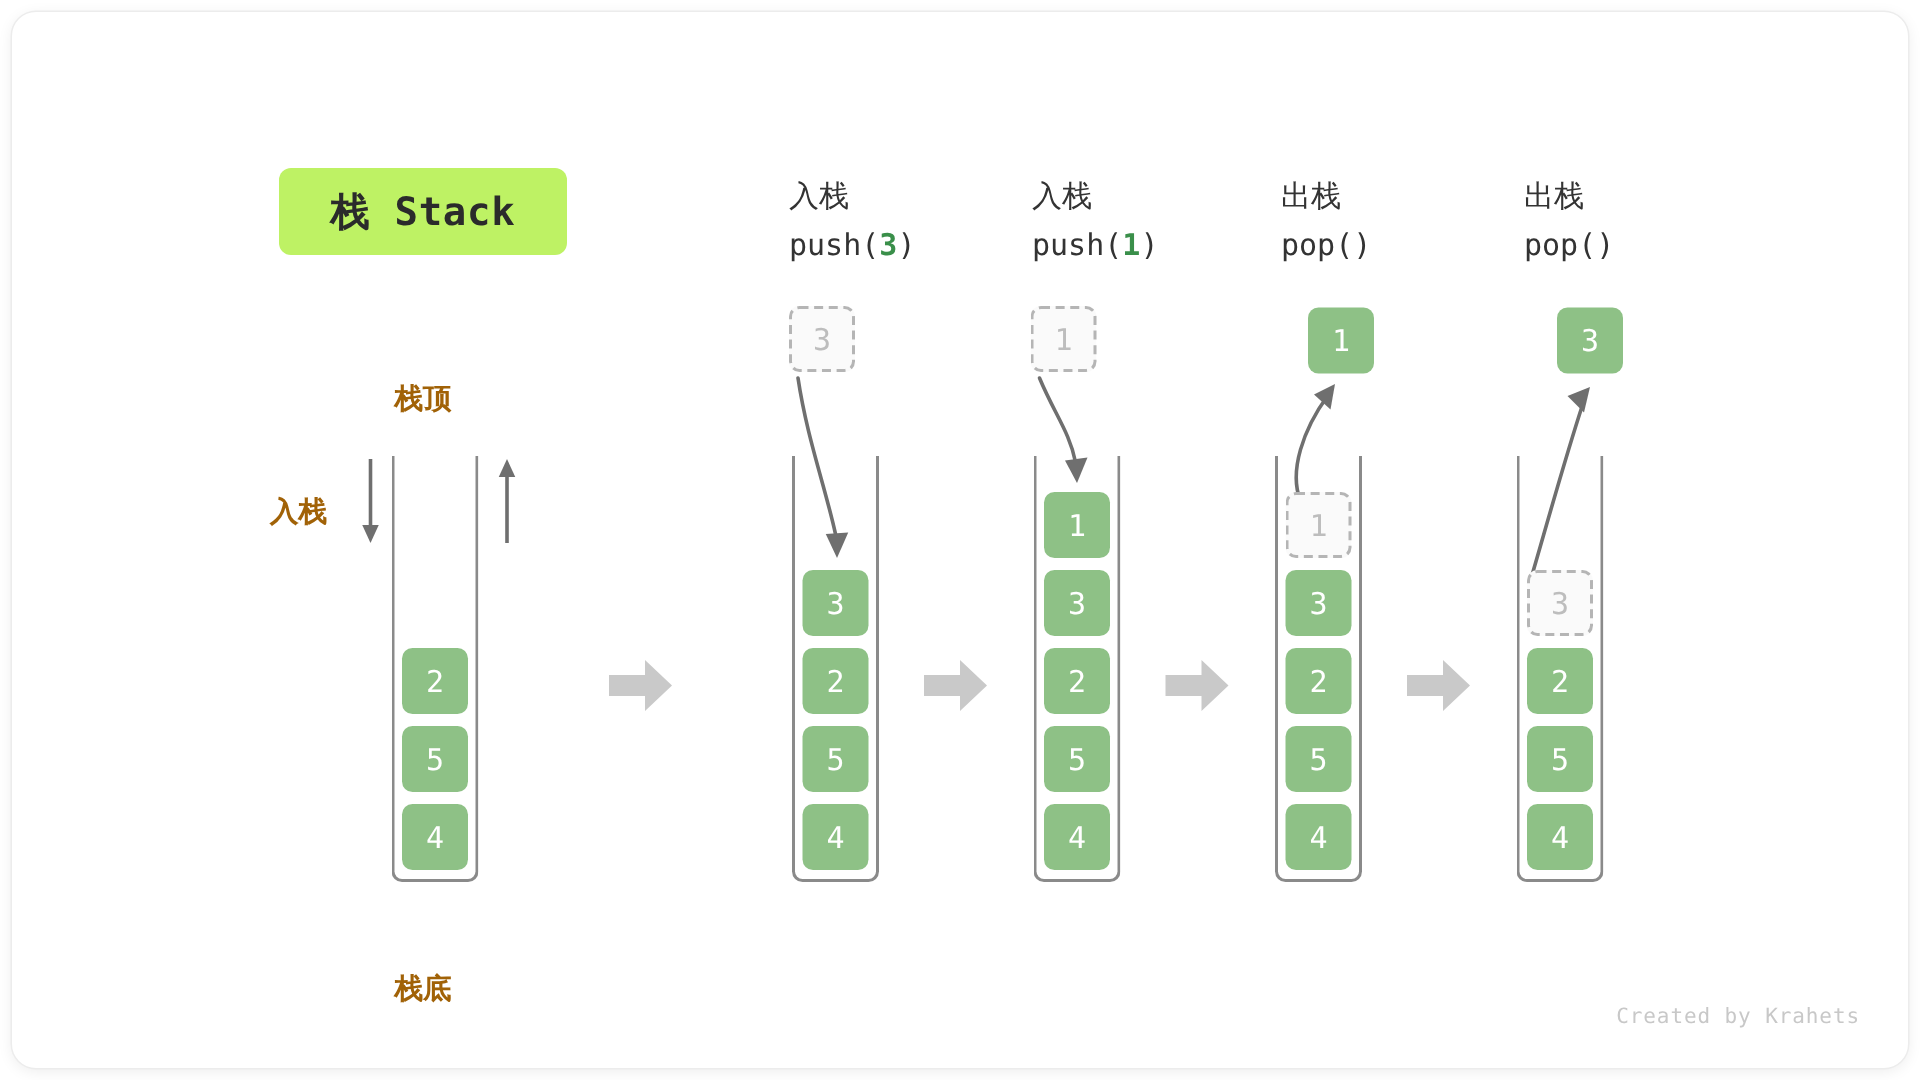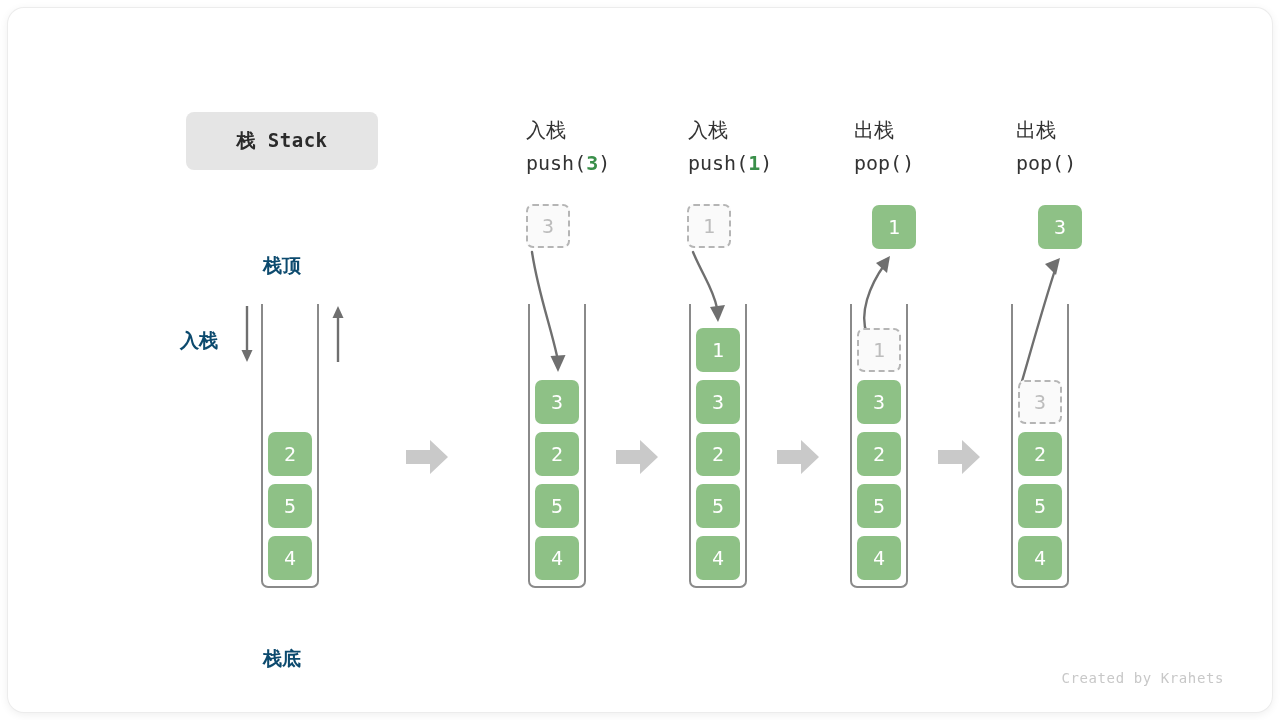--- a/index.html
+++ b/index.html
@@ -16,32 +16,32 @@
     background: #ffffff;
     border-radius: 16px;
     box-shadow: 0 0 0 1px #ececec, 0 2px 10px rgba(0,0,0,0.08);
   }
   .abs { position: absolute; }
 
   
   #title-badge {
     left: 178px; top: 104px;
     width: 192px; height: 58px;
-    background: #e5e5e5;
+    background: #bef264;
     border-radius: 8px;
     display: flex; align-items: center; justify-content: center;
     font-family: "DejaVu Sans Mono", "Liberation Mono", monospace;
-    font-size: 19px; font-weight: 700; color: #2b2b2b;
+    font-size: 26px; font-weight: 700; color: #2b2b2b;
     letter-spacing: 0.5px;
   }
 
   
   .cn-label {
     font-family: Liberation Sans, sans-serif;
-    font-size: 19px; font-weight: 700; color: #0c4a6e;
+    font-size: 19px; font-weight: 700; color: #a16207;
     white-space: nowrap;
   }
 
   
   .col-head {
     font-family: "DejaVu Sans Mono", "Liberation Mono", monospace;
     font-size: 20px; color: #333333;
     line-height: 33px; white-space: nowrap;
   }
   .col-head .cn {
@@ -73,21 +73,21 @@
   .cell.ghost {
     background: #fafafa; color: #bdbdbd;
     border: 2px dashed #b5b5b5;
   }
 
   
   .step-arrow { width: 42px; height: 34px; }
 
   
   #credit {
-    right: 48px; bottom: 26px;
+    right: 32px; bottom: 26px;
     font-family: "DejaVu Sans Mono", "Liberation Mono", monospace;
     font-size: 14px; color: #c8c8c8; letter-spacing: 0.6px;
   }
 
   svg { overflow: visible; }
 </style>
 </head>
 <body>
 
 <div id="card">

